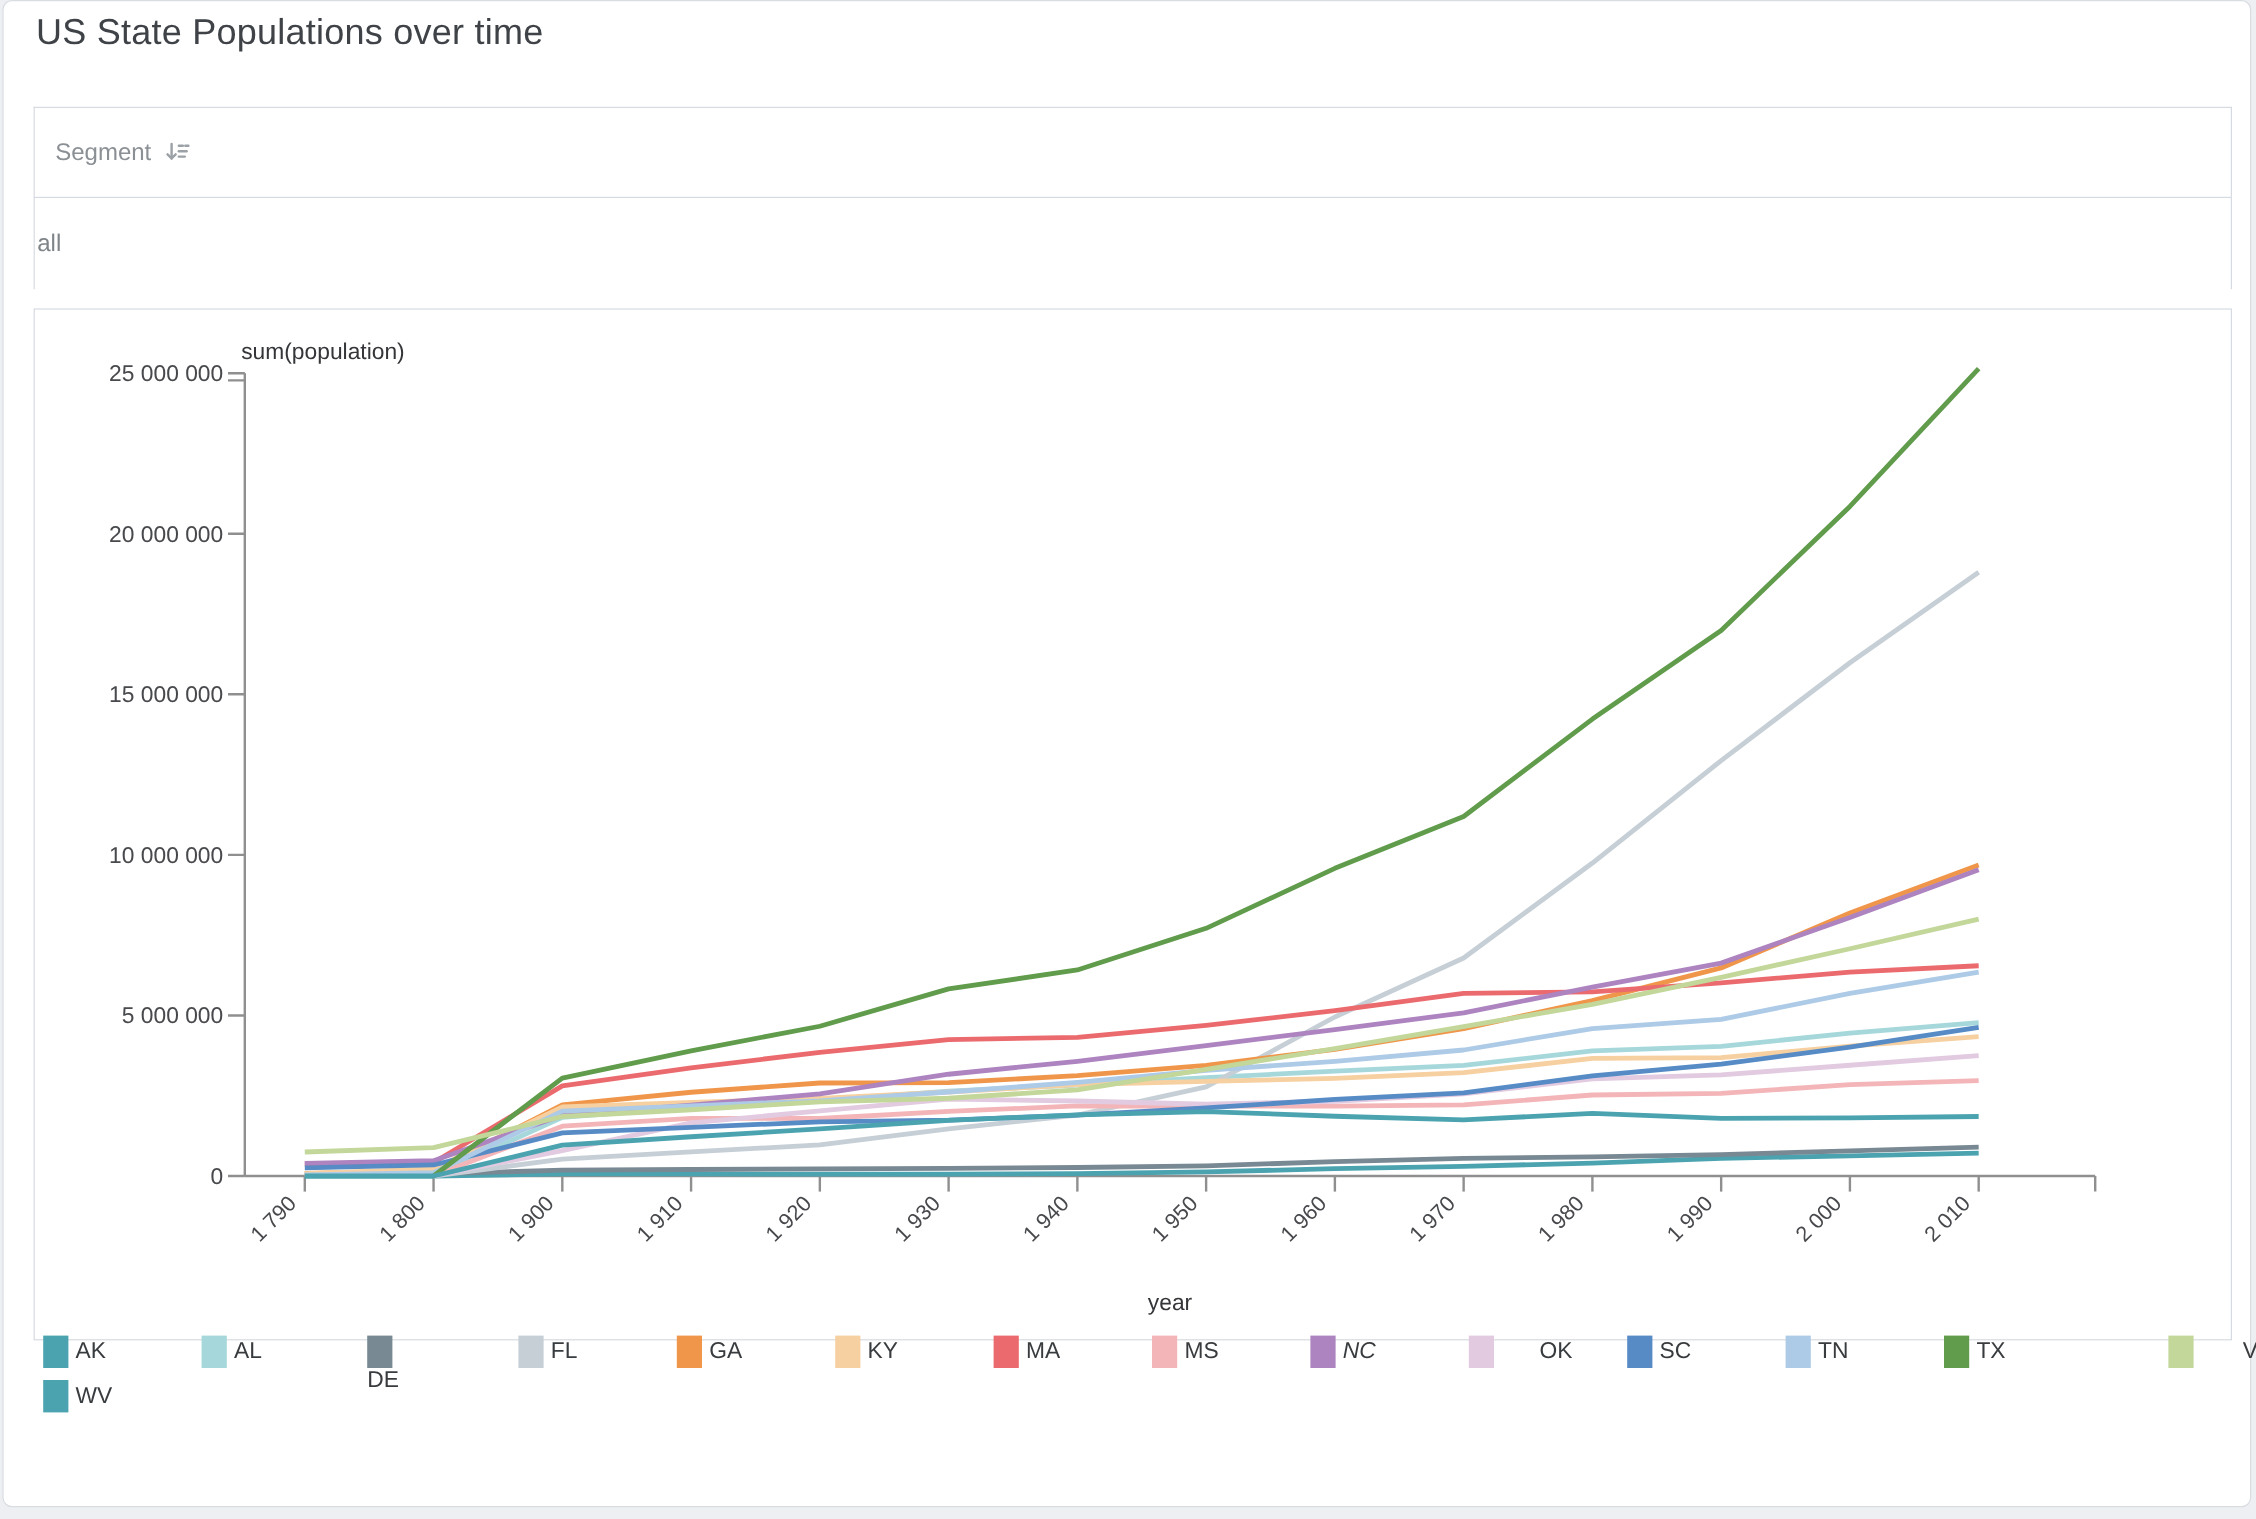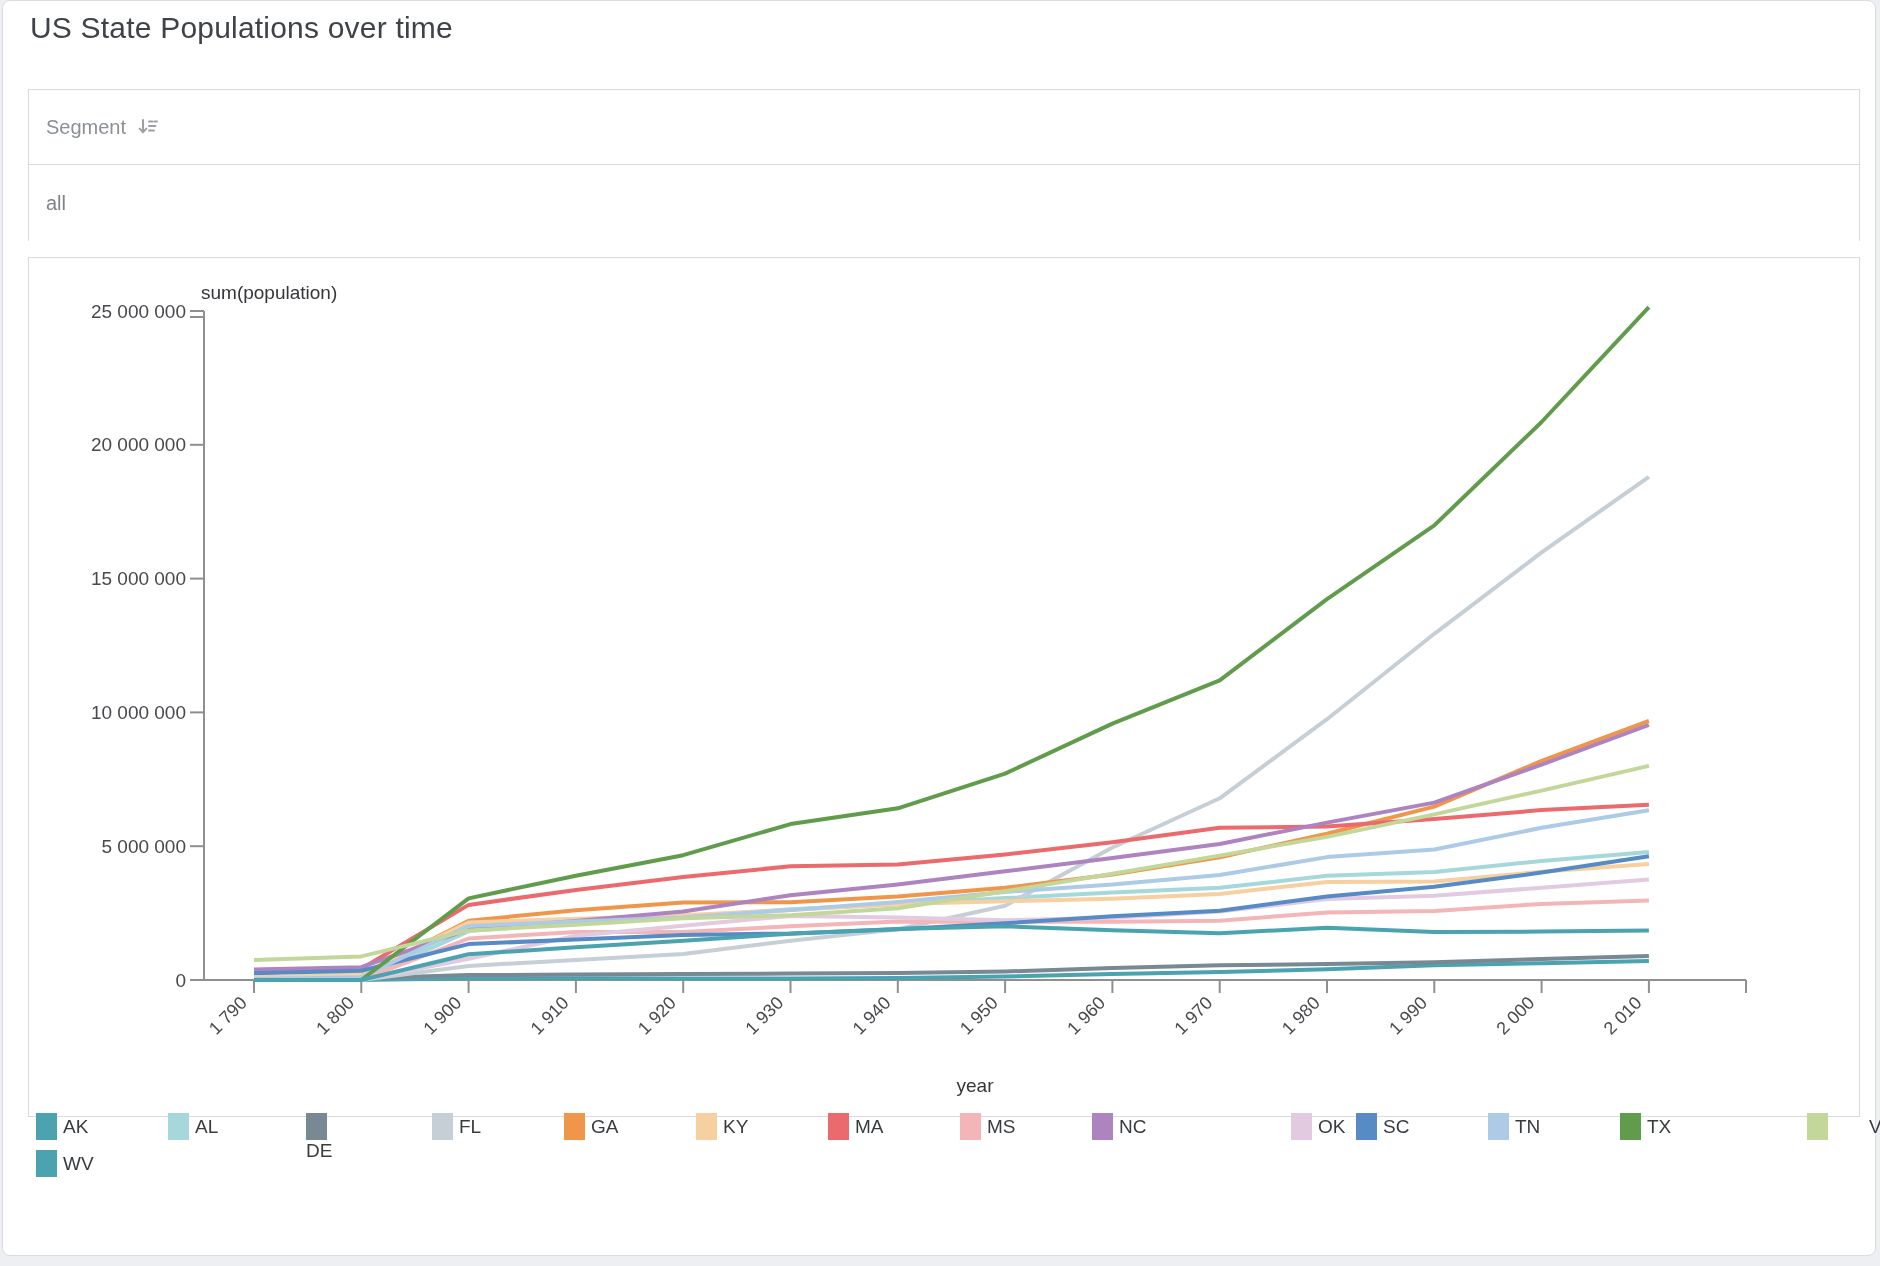--- a/index.html
+++ b/index.html
@@ -4,21 +4,21 @@
 <style>
   html,body{margin:0;padding:0;background:#edeff2;font-family:"Liberation Sans","DejaVu Sans",sans-serif;}
   .stage{position:relative;width:1880px;height:1266px;background:#edeff2;overflow:hidden;}
   .card{position:absolute;left:2px;top:0px;width:1874px;height:1256px;background:#ffffff;
         border:1px solid #d9dde2;border-radius:8px;box-sizing:border-box;}
   .card-title{position:absolute;left:27px;top:10px;font-size:30px;color:#3f4347;letter-spacing:.2px;}
   .vtable{position:absolute;left:25px;top:88px;width:1832px;box-sizing:border-box;}
   .vrow{box-sizing:border-box;border:1px solid #d6dbe1;border-bottom:none;background:#fff;}
   .vrow:last-child{border-bottom:1px solid #d6dbe1;margin-top:16px;}
   .row-header{height:75px;display:flex;align-items:center;padding-left:17px;color:#8b9095;font-size:20px;}
-  .row-segment{height:77px;display:flex;align-items:center;padding-left:17px;color:#7f8488;font-size:20px;}
+  .row-segment{height:77px;display:flex;align-items:center;padding-left:2px;color:#7f8488;font-size:20px;}
   .sort-icon{margin-left:10px;display:inline-flex;}
   .row-chart{height:860px;position:relative;}
   .chart-svg{position:absolute;left:0;top:0;}
   .legend{position:absolute;left:0;top:1105px;width:1874px;height:85px;}
   .legend-item{position:absolute;display:flex;align-items:center;}
   .legend-swatch{width:21px;height:27px;flex:0 0 auto;}
   .legend-label{margin-left:6px;font-size:19px;color:#393c3f;}
 </style>
 </head>
 <body>
@@ -137,25 +137,25 @@
           <span class="legend-label">KY</span>
         </div>
         <div class="legend-item" style="left: 825px; top: 7px;">
           <span class="legend-swatch" style="background: rgb(235, 106, 110);"></span>
           <span class="legend-label">MA</span>
         </div>
         <div class="legend-item" style="left: 957px; top: 7px;">
           <span class="legend-swatch" style="background: rgb(243, 181, 184);"></span>
           <span class="legend-label">MS</span>
         </div>
-        <div class="legend-item" style="left: 1089px; top: 7px;">
+        <div class="legend-item" style="left: 1089px; top: 7px; font-style: italic;">
           <span class="legend-swatch" style="background: rgb(173, 131, 192);"></span>
           <span class="legend-label">NC</span>
         </div>
-        <div class="legend-item" style="left: 1288px; top: 7px;">
+        <div class="legend-item" style="left: 1221px; top: 7px; gap: 32px;">
           <span class="legend-swatch" style="background: rgb(226, 202, 225);"></span>
           <span class="legend-label">OK</span>
         </div>
         <div class="legend-item" style="left: 1353px; top: 7px;">
           <span class="legend-swatch" style="background: rgb(86, 139, 197);"></span>
           <span class="legend-label">SC</span>
         </div>
         <div class="legend-item" style="left: 1485px; top: 7px;">
           <span class="legend-swatch" style="background: rgb(173, 202, 231);"></span>
           <span class="legend-label">TN</span>

